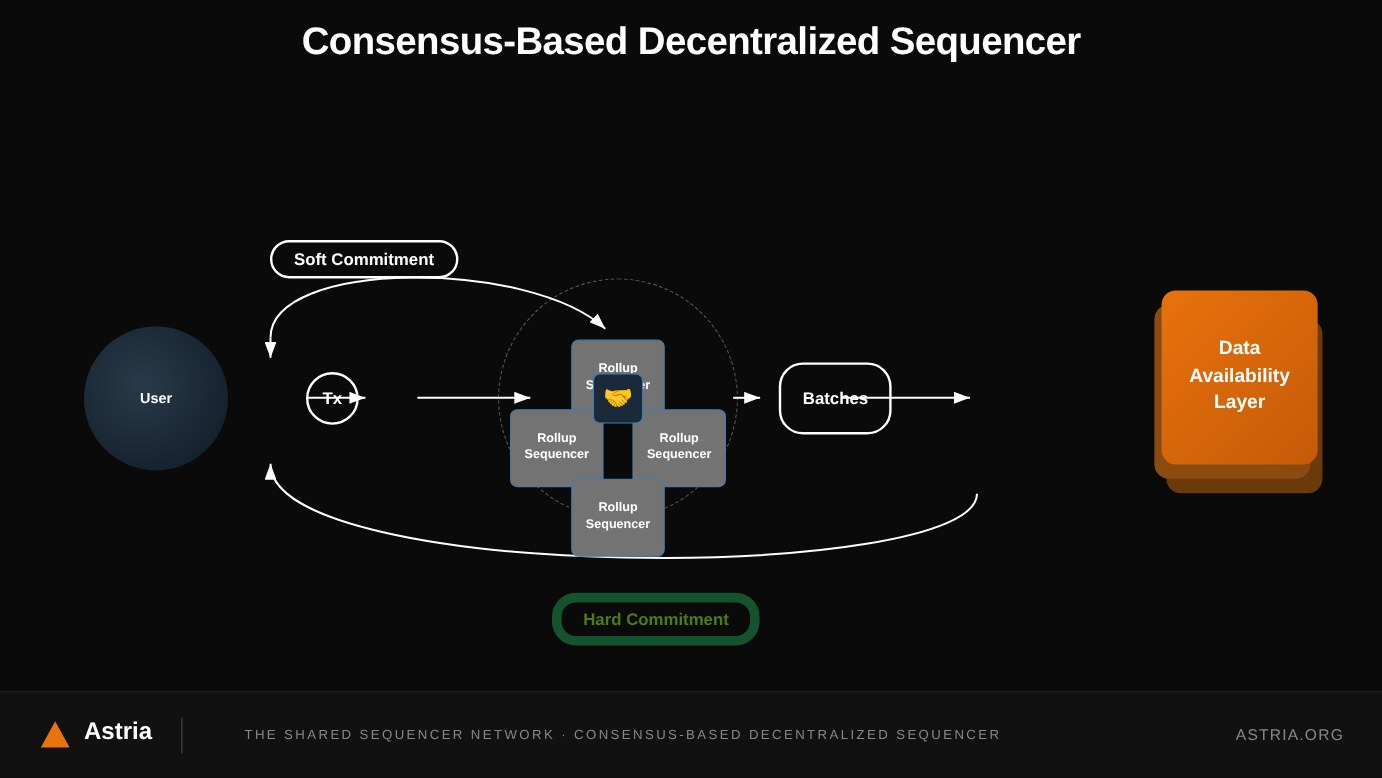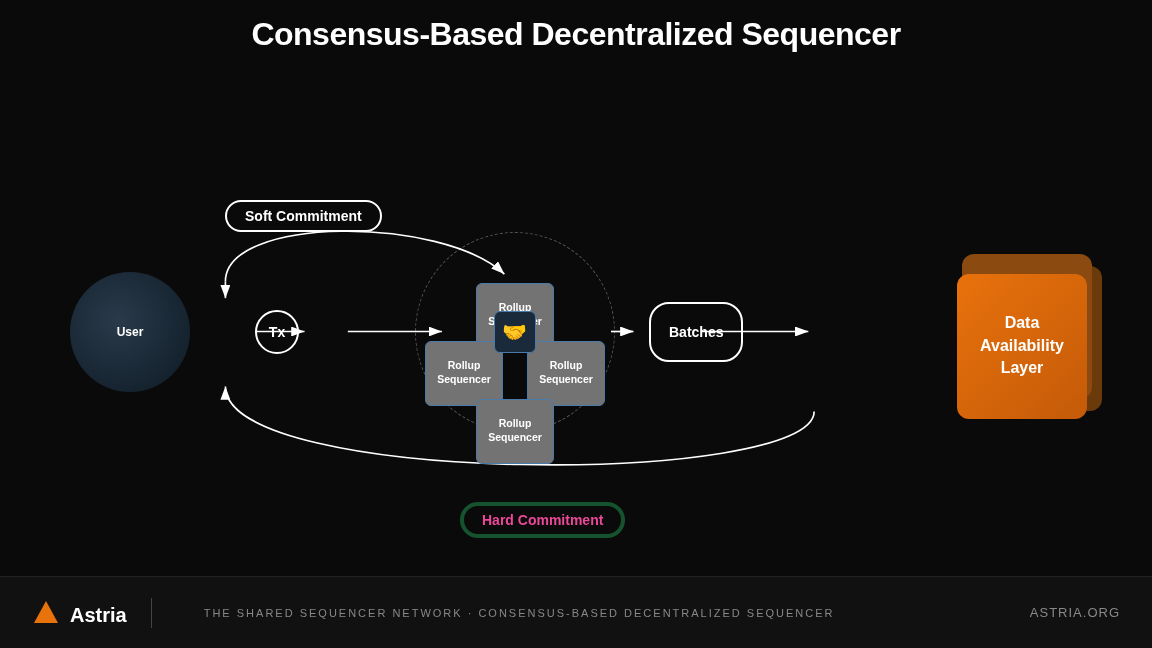--- a/index.html
+++ b/index.html
@@ -195,24 +195,23 @@
 
     .da-card-back1 {
       background: #8a4a10;
       top: 12px;
       left: 10px;
     }
 
     .da-card-front {
       background: linear-gradient(135deg, #e8720c, #c45a08);
       top: 0;
-      left: 5px;
+      left: 16px;
       color: #fff;
       z-index: 3;
-      margin-top: 32px;
     }
 
     
     .arrows-svg {
       position: absolute;
       top: 0;
       left: 0;
       width: 100%;
       height: 100%;
       pointer-events: none;
@@ -233,45 +232,45 @@
       white-space: nowrap;
     }
 
     
     .hard-commitment-label {
       position: absolute;
       left: 460px;
       bottom: 30px;
       padding: 6px 18px;
       border-radius: 20px;
-      border: 4px solid #14532d;
+      border: 8px solid #14532d;
       background: transparent;
       font-size: 14px;
       font-weight: 600;
-      color: #ec4899;
+      color: #4d7c0f;
       white-space: nowrap;
     }
 
     
     .footer {
       position: absolute;
       bottom: 0;
       left: 0;
       right: 0;
       height: 72px;
       background: #111111;
       border-top: 1px solid #222;
       display: flex;
       align-items: center;
       padding: 0 32px;
     }
 
     .footer-logo {
       display: flex;
-      align-items: flex-end;
+      align-items: flex-start;
       gap: 10px;
     }
 
     .footer-logo-icon {
       width: 28px;
       height: 28px;
     }
 
     .footer-logo-text {
       font-size: 20px;

